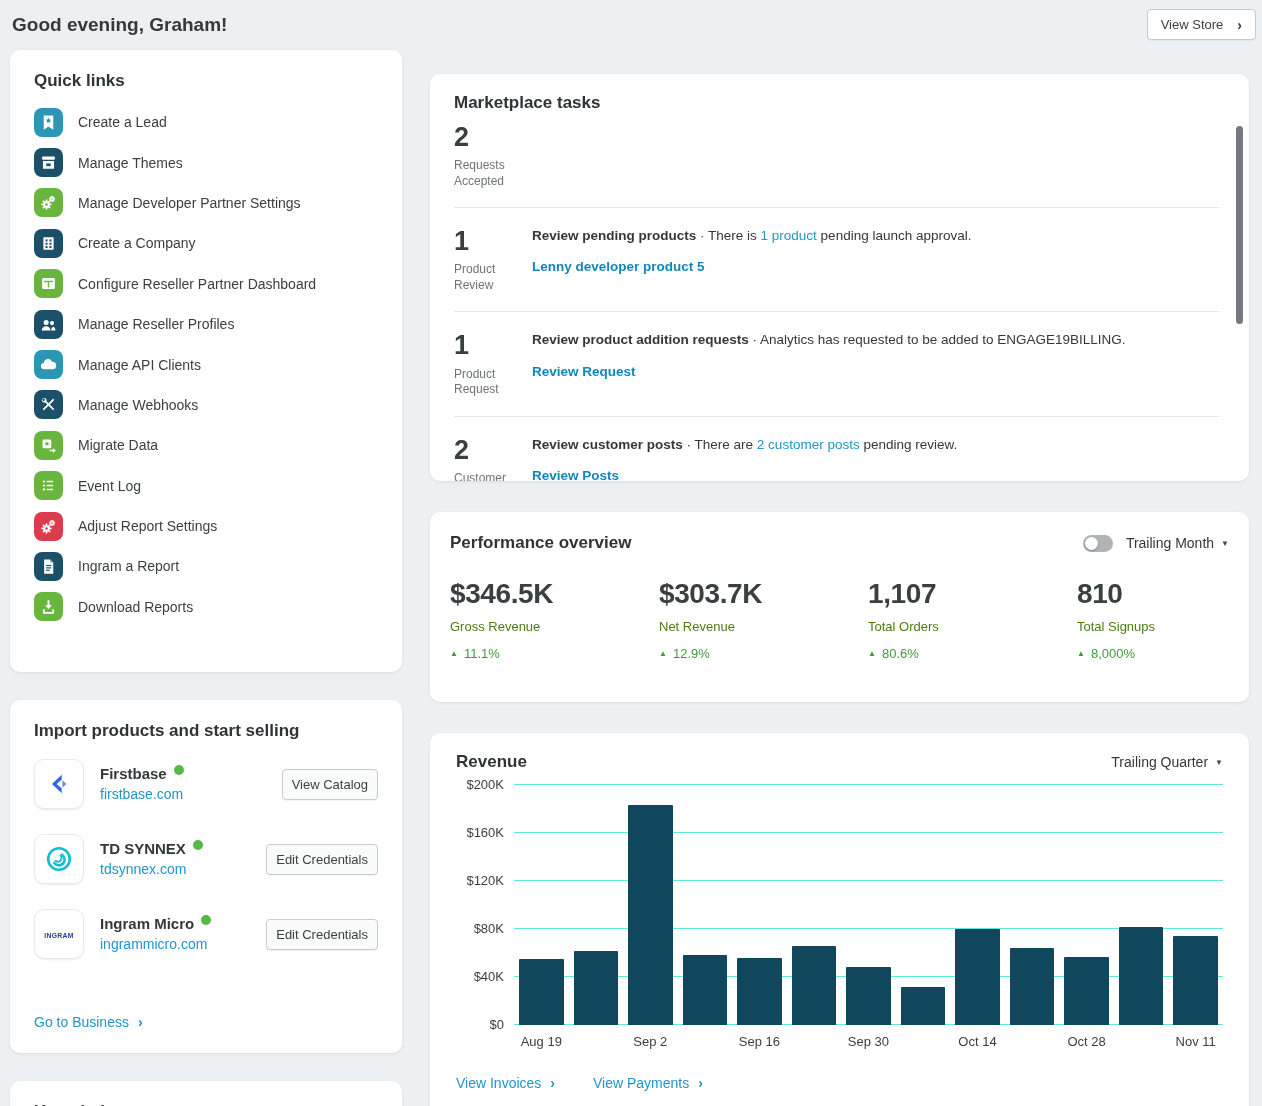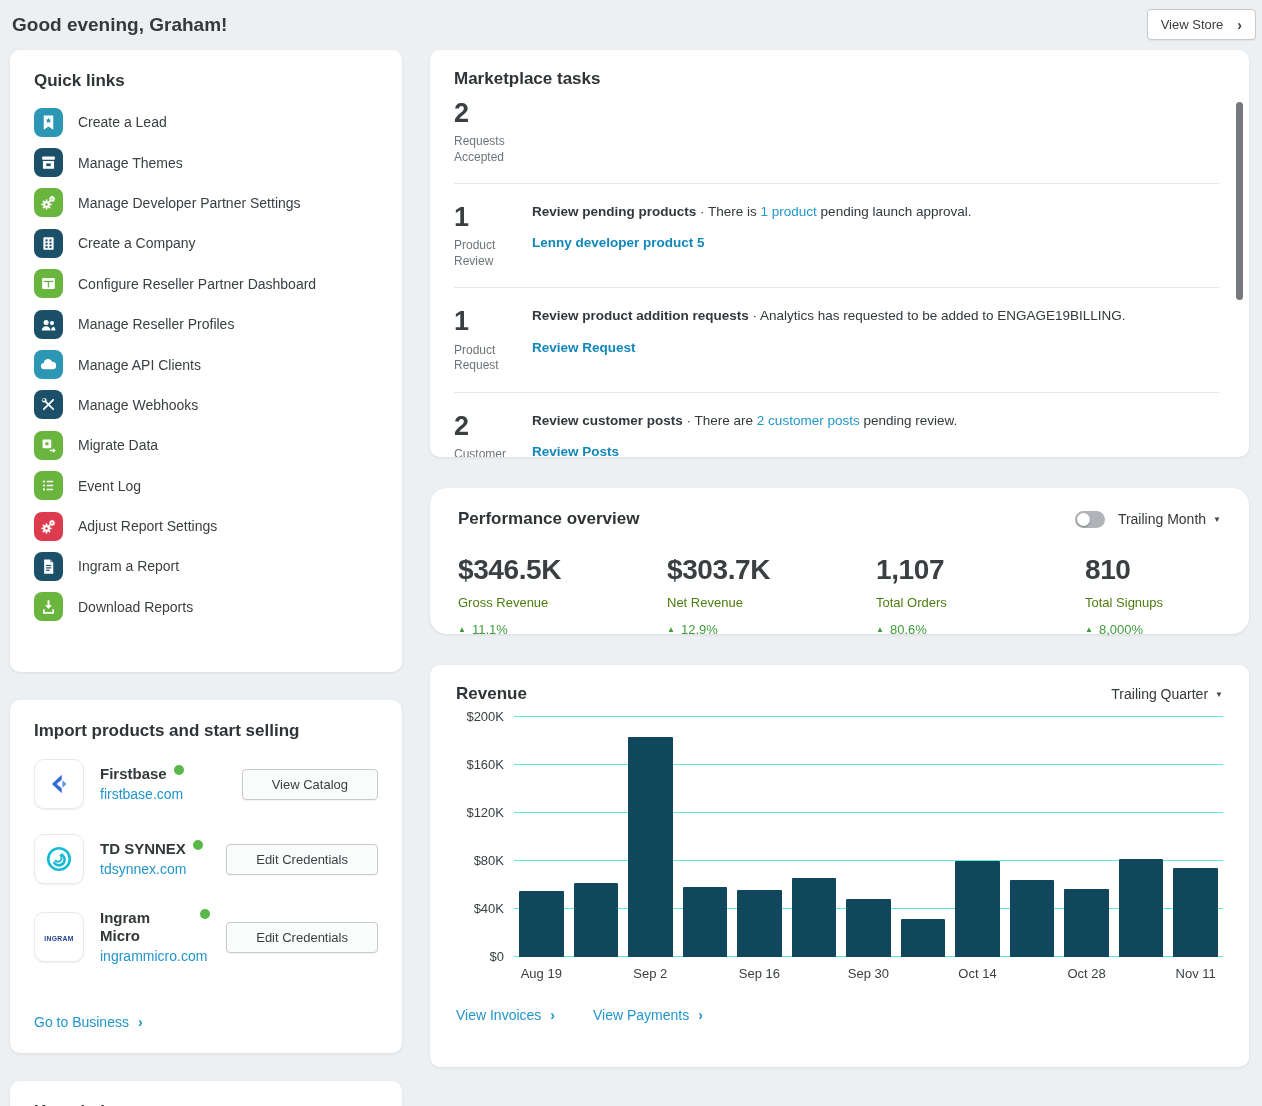--- a/index.html
+++ b/index.html
@@ -26,35 +26,35 @@
 
   
   .card-quicklinks{height:622px;padding:20px 24px;overflow:hidden;}
   .ql-list{margin-top:10px;}
   .ql-item{display:flex;align-items:center;gap:15px;height:40.4px;cursor:pointer;}
   .ql-icon{width:29px;height:29px;border-radius:8px;display:flex;align-items:center;justify-content:center;flex:none;}
   .ql-icon svg{width:19px;height:19px;display:block;}
   .ql-label{font-size:14px;color:#3a3f42;white-space:nowrap;}
 
   
-  .card-tasks{height:407px;padding:18px 0 0 24px;overflow:hidden;position:relative;}
+  .card-tasks{height:407px;padding:18px 0 0 24px;overflow:hidden;position:relative;margin-top:24px;}
   .task-list{margin-top:8px;}
   .task-row{display:flex;padding-right:36px;}
   .task-count-col{width:78px;flex:none;}
   .task-count{font-size:27px;font-weight:bold;color:#3a3f42;line-height:1.15;}
   .task-count-label{font-size:12px;color:#6e7478;line-height:1.3;margin-top:5px;max-width:62px;}
   .task-body{flex:1;min-width:0;}
   .task-text{margin:0;font-size:13.5px;line-height:1.5;color:#33383b;}
   .task-link{display:inline-block;margin-top:13px;font-weight:bold;color:#1287ba;font-size:13.5px;text-decoration:none;cursor:pointer;}
   .inline-link{color:#2196cb;text-decoration:none;cursor:pointer;}
   .task-divider{border:none;border-top:1px solid #e5e8ea;margin:18px 30px 18px 0;}
   .tasks-scroll-thumb{position:absolute;right:6px;top:52px;width:7px;height:198px;border-radius:4px;background:#75797d;cursor:pointer;}
 
   
-  .card-performance{height:146px;padding:20px 28px;border-radius:17px;}
+  .card-performance{height:190px;padding:20px 20px;}
   .perf-header{display:flex;align-items:center;}
   .perf-controls{margin-left:auto;display:flex;align-items:center;gap:13px;}
   .toggle{width:30px;height:17px;border-radius:9px;background:#aeb4b8;position:relative;cursor:pointer;flex:none;}
   .toggle-knob{position:absolute;left:2px;top:2px;width:13px;height:13px;border-radius:50%;background:#fff;box-shadow:0 1px 2px rgba(0,0,0,.3);}
   .dropdown{display:flex;align-items:center;gap:7px;font-size:14px;color:#33383b;cursor:pointer;white-space:nowrap;}
   .caret{font-size:8px;color:#44484b;}
   .metrics{display:flex;margin-top:24px;}
   .metric{width:209px;flex:none;}
   .metric:last-child{flex:1;}
   .metric-value{font-size:28px;font-weight:bold;color:#3a3f42;letter-spacing:-.4px;}
@@ -64,21 +64,21 @@
 
   
   .card-import{height:353px;padding:20px 24px;display:flex;flex-direction:column;}
   .vendors{margin-top:17px;display:flex;flex-direction:column;gap:25px;}
   .vendor-row{display:flex;align-items:center;gap:16px;}
   .vendor-logo{width:48px;height:48px;border-radius:10px;border:1px solid #e7eaec;box-shadow:0 1px 2px rgba(0,0,0,.07);display:flex;align-items:center;justify-content:center;flex:none;background:#fff;}
   .vendor-logo svg{display:block;}
   .vendor-name{font-size:15px;font-weight:bold;color:#33383b;display:flex;gap:7px;line-height:1.2;}
   .dot{width:10px;height:10px;border-radius:50%;background:#57b847;flex:none;}
   .vendor-domain{font-size:14px;color:#2196cb;margin-top:3px;display:inline-block;text-decoration:none;cursor:pointer;}
-  .btn{margin-left:auto;background:#fafbfb;border:1px solid #c7cbce;border-radius:4px;padding:7px 29px;font-size:13px;color:#3a3f42;font-family:inherit;cursor:pointer;box-shadow:0 1px 1px rgba(0,0,0,.05);white-space:nowrap;text-align:right;}
+  .btn{margin-left:auto;background:#fafbfb;border:1px solid #c7cbce;border-radius:4px;padding:7px 9px;font-size:13px;color:#3a3f42;font-family:inherit;cursor:pointer;box-shadow:0 1px 1px rgba(0,0,0,.05);white-space:nowrap;text-align:right;}
   .import-footer{margin-top:auto;padding-bottom:2px;}
   .footer-link{font-size:14px;color:#2196cb;text-decoration:none;display:inline-flex;align-items:center;gap:9px;cursor:pointer;}
 
   
   .card-knowledge{height:72px;padding:20px 24px;}
 
   
   .card-revenue{height:402px;padding:18px 26px;overflow:hidden;}
   .rev-header{display:flex;align-items:center;}
   .chart{margin-top:12px;margin-left:58px;position:relative;height:240px;}

